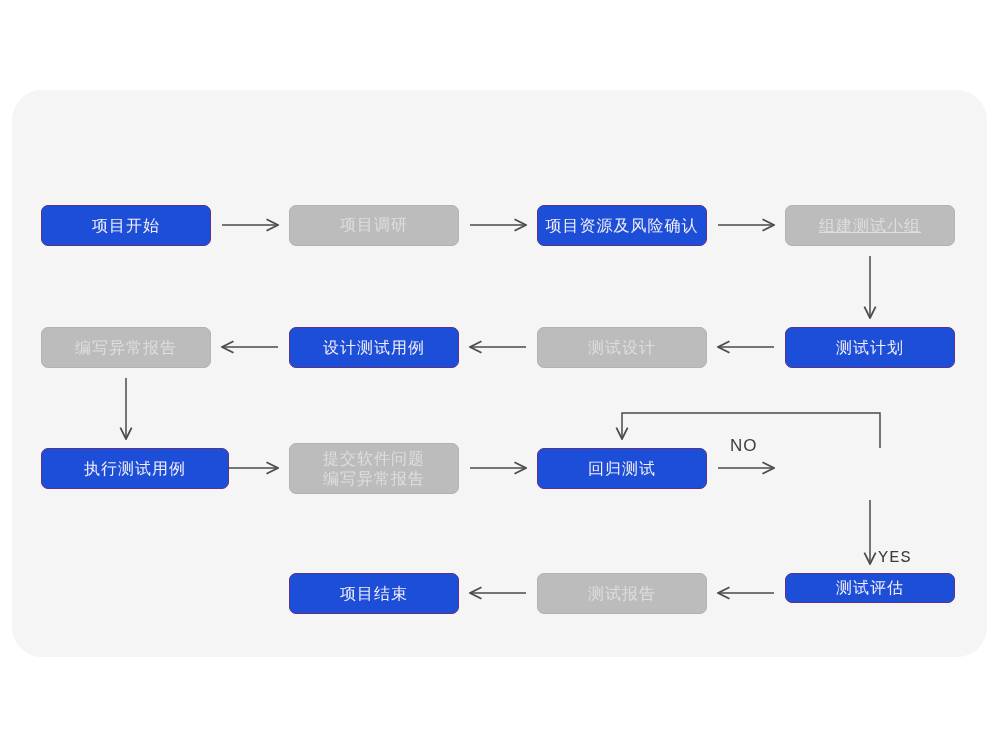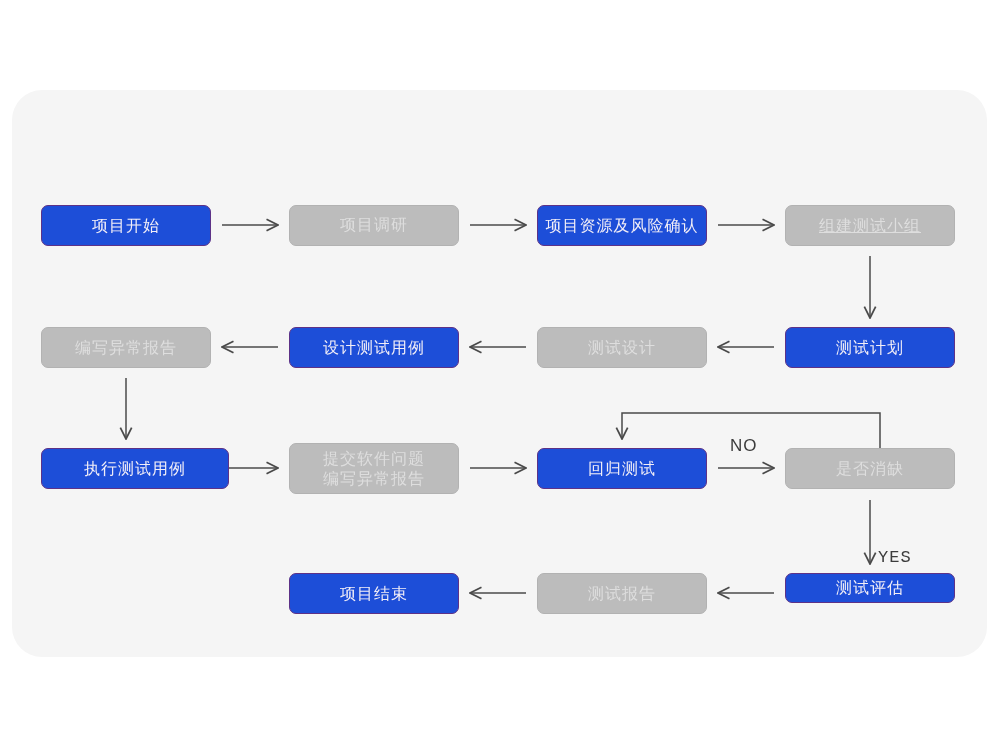--- a/index.html
+++ b/index.html
@@ -155,19 +155,18 @@
 
   <div class="node gray" style="left:41px;  top:327px; width:170px; height:41px;">编写异常报告</div>
   <div class="node purple" style="left:289px; top:327px; width:170px; height:41px;">设计测试用例</div>
   <div class="node gray" style="left:537px; top:327px; width:170px; height:41px;">测试设计</div>
   <div class="node purple" style="left:785px; top:327px; width:170px; height:41px;">测试计划</div>
 
   <div class="node purple" style="left:41px;  top:448px; width:188px; height:41px;">执行测试用例</div>
   <div class="node gray" style="left:289px; top:443px; width:170px; height:51px;">提交软件问题
 编写异常报告</div>
   <div class="node purple" style="left:537px; top:448px; width:170px; height:41px;border-radius:7px;">回归测试</div>
-  <div class="node gray" style="left:785px; top:448px; width:170px; height:41px;">是否消缺</div>
 
   <div class="node purple" style="left:289px; top:573px; width:170px; height:41px;">项目结束</div>
   <div class="node gray" style="left:537px; top:573px; width:170px; height:41px;">测试报告</div>
   <div class="node purple" style="left:785px; top:573px; width:170px; height:30px;">测试评估</div>
 
 </div>
 
 </body></html>

